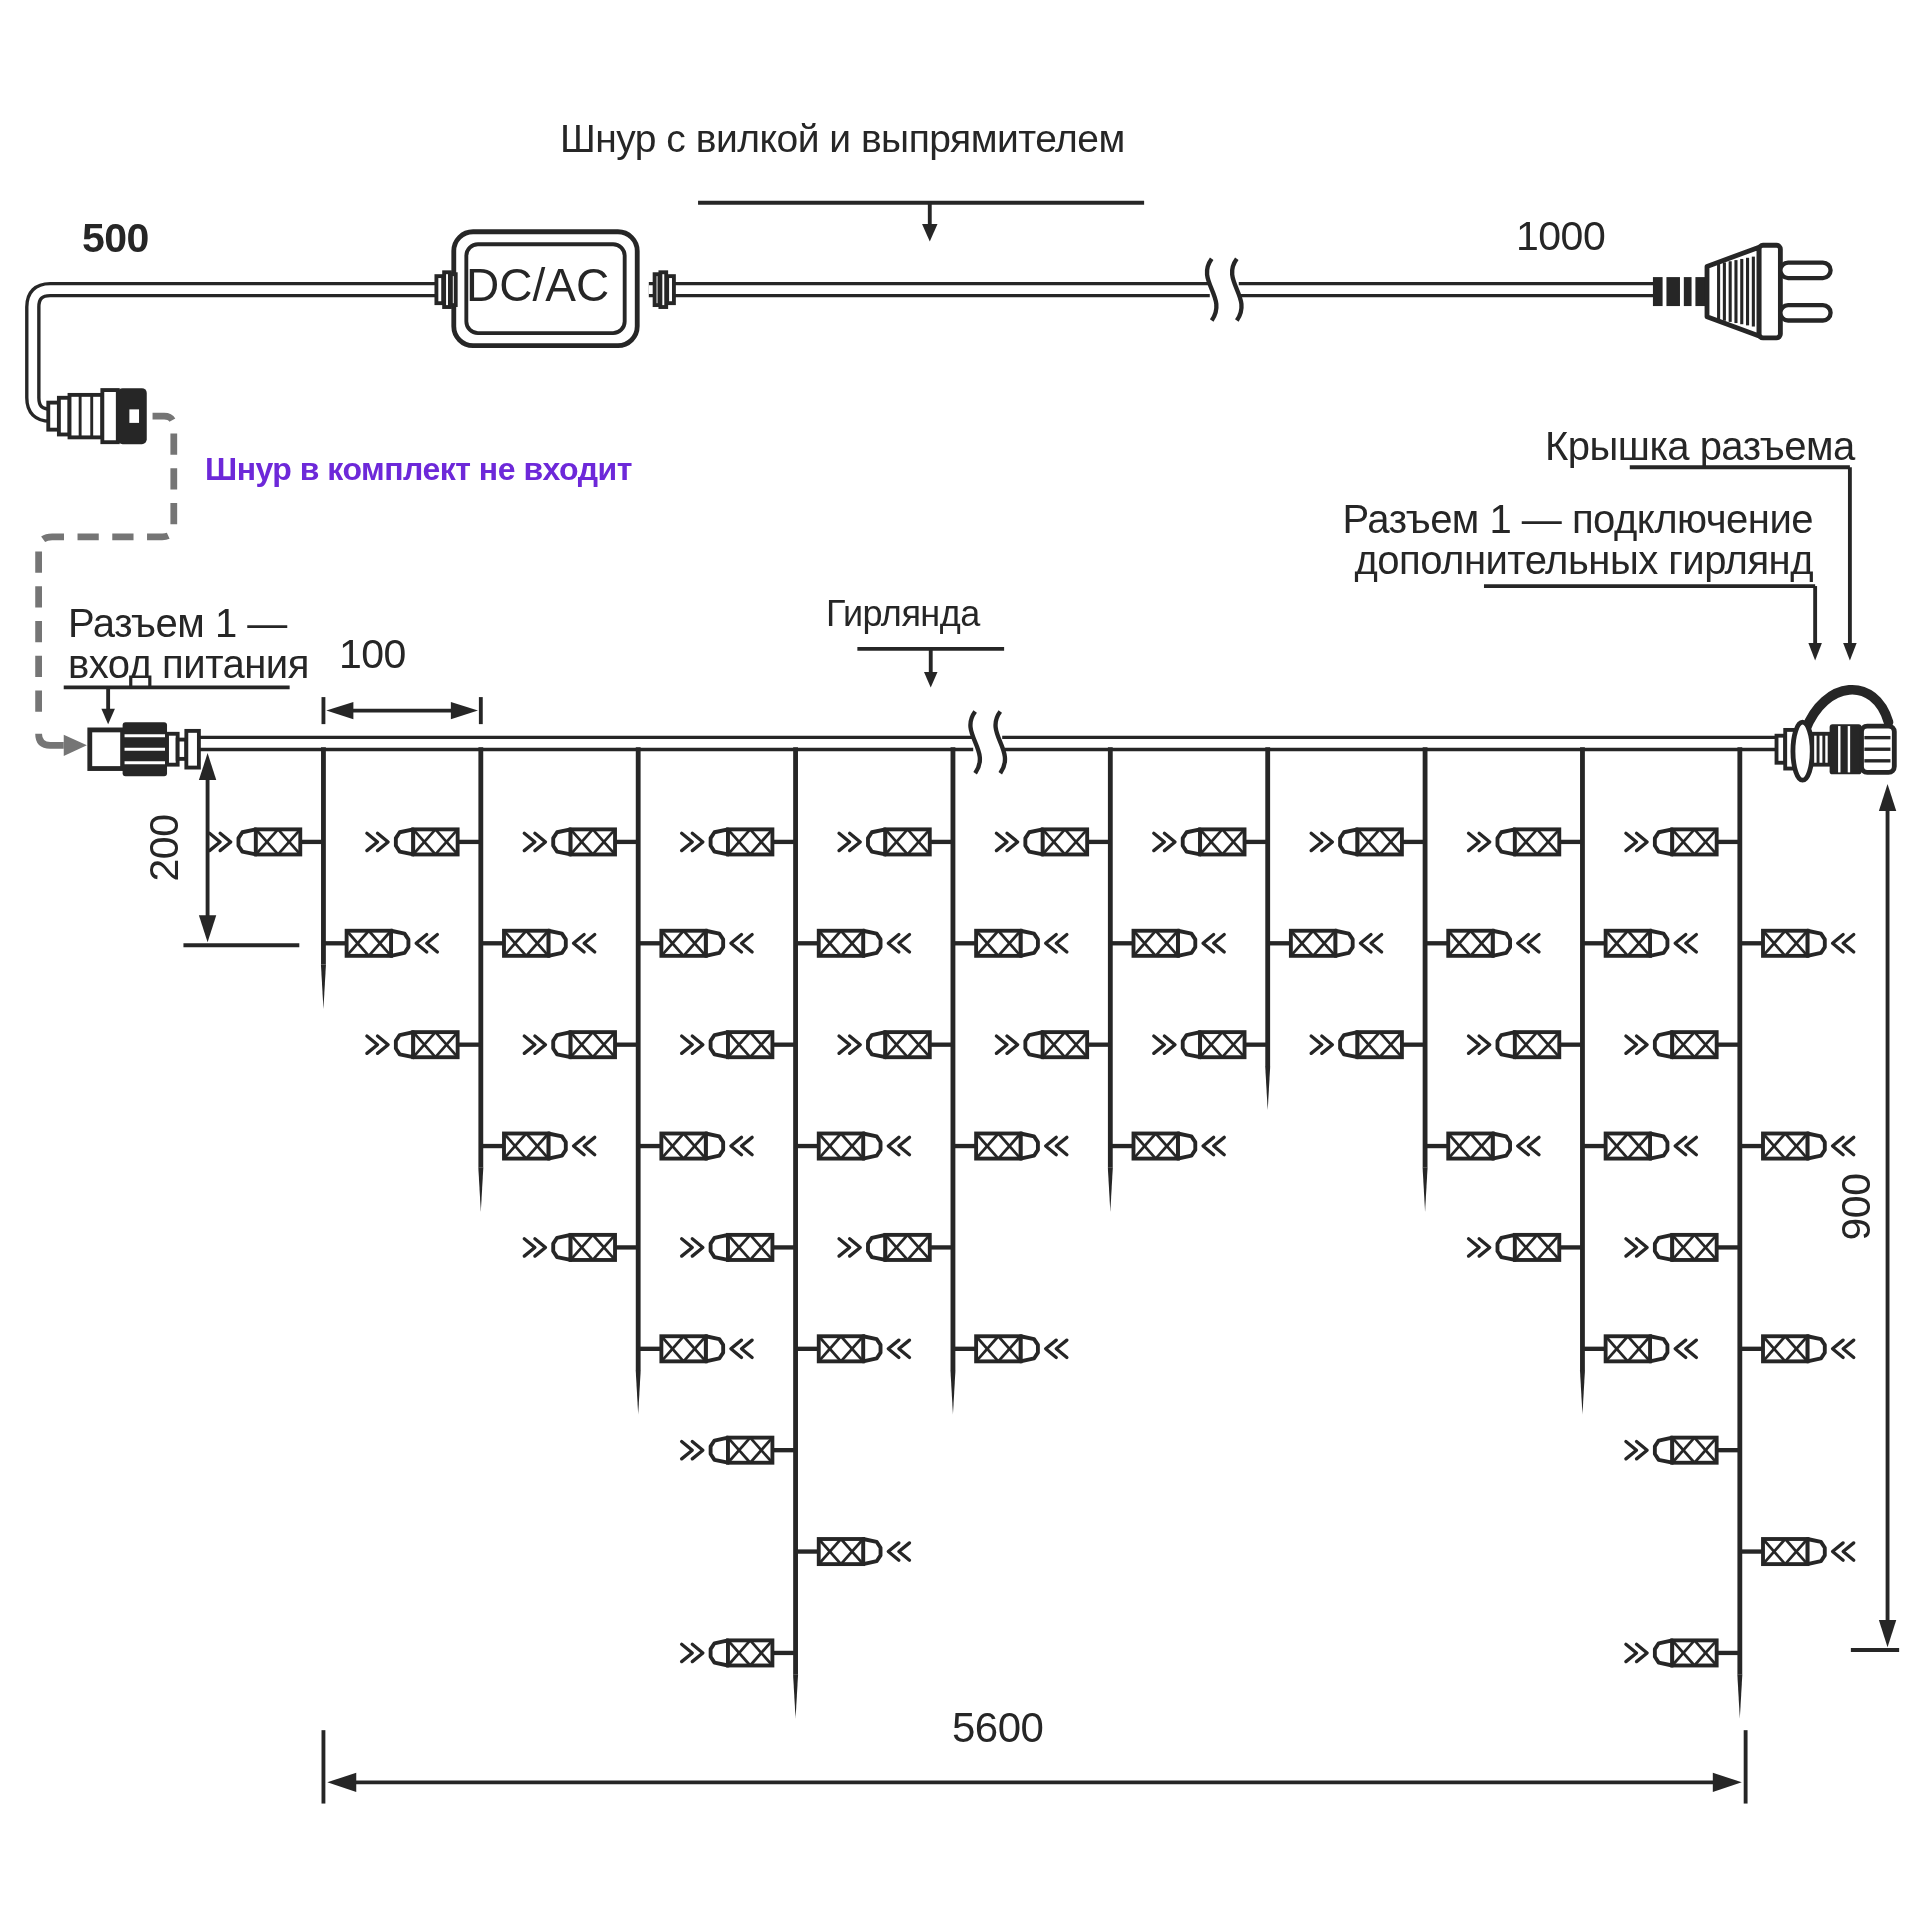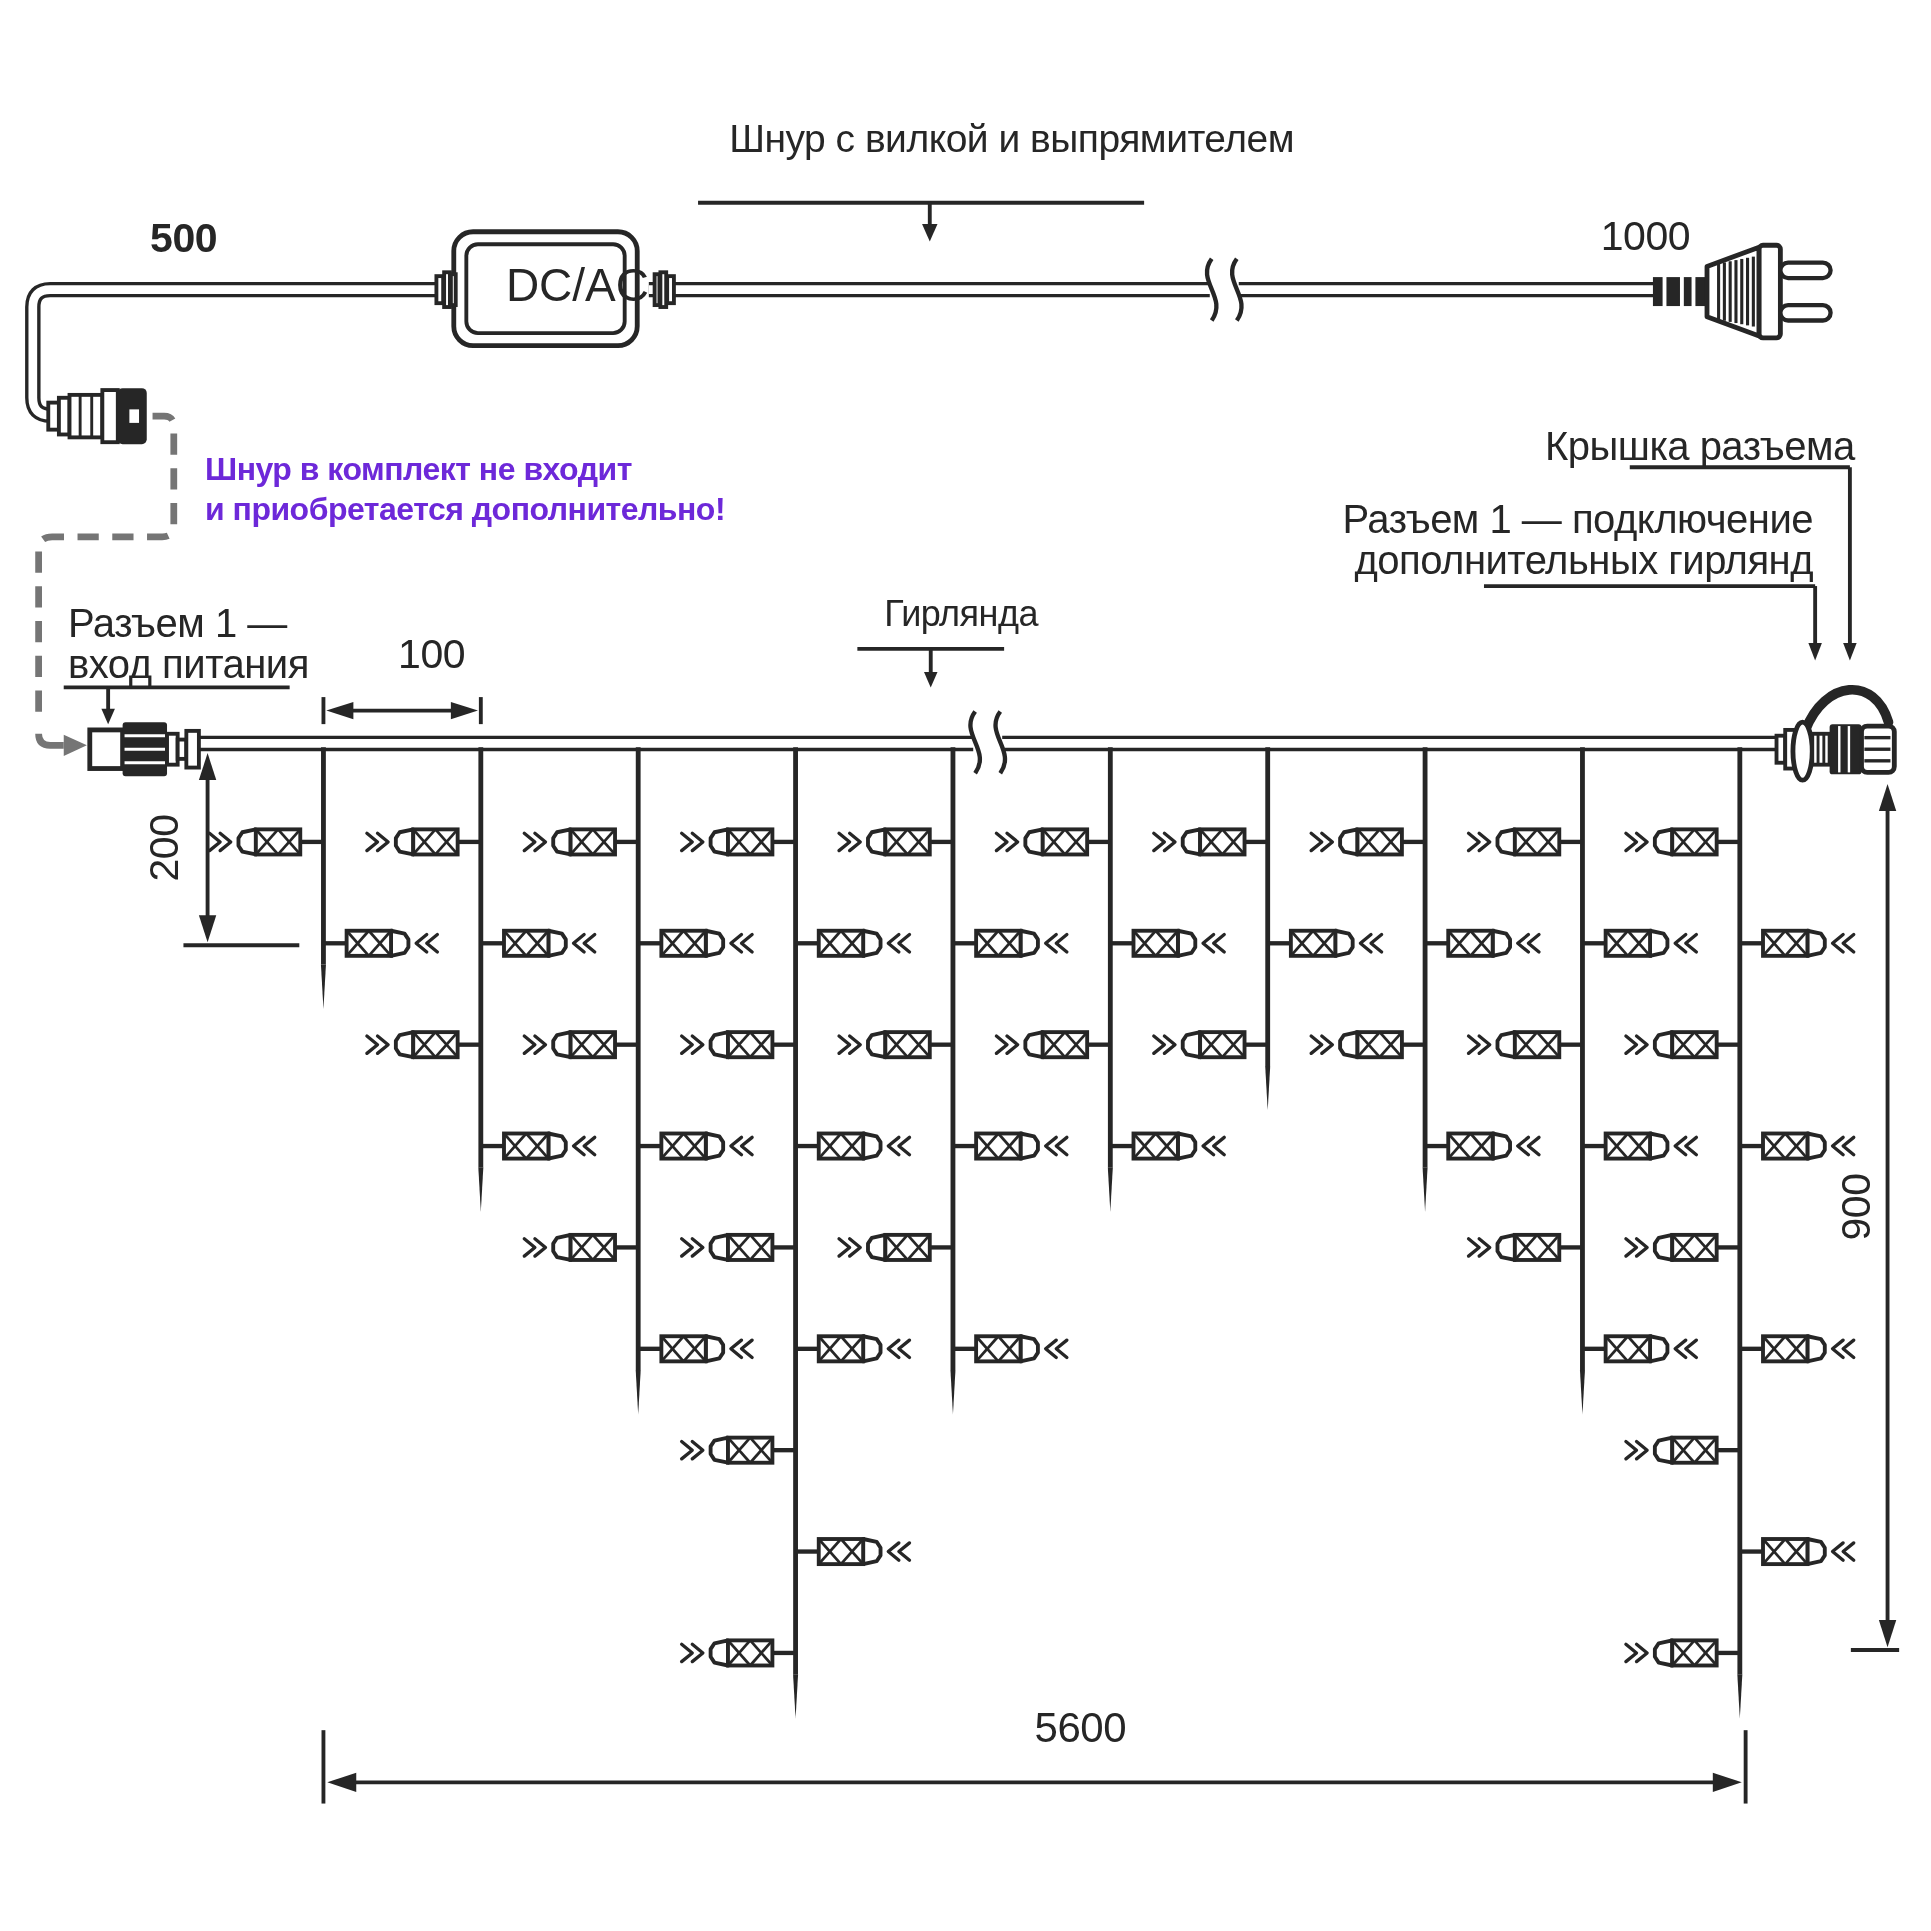--- a/index.html
+++ b/index.html
@@ -1,20 +1,20 @@
 <!DOCTYPE html>
 <html><head>
 <meta charset="utf-8">
 <style>
   html,body{margin:0;padding:0;background:#fff;}
   .canvas{position:relative;width:1931px;height:1931px;background:#fff;overflow:hidden;
           font-family:"Liberation Sans",sans-serif;color:#262626;}
   svg{position:absolute;left:0;top:0;}
   .lbl{position:absolute;white-space:nowrap;letter-spacing:-0.5px;line-height:1.08;}
-  .ctr{text-align:right;}
+  .ctr{text-align:left;}
   .rgt{text-align:right;}
   .gray{color:#6d28d9;font-weight:bold;}
   .rot{transform:translate(-50%,-50%) rotate(-90deg);transform-origin:center;}
   .t-title{font-size:39px;}
   .t-sub{font-size:28px;}
   .t-dim{font-size:41px;}
   .t-dim-lg{font-size:42px;}
   .t-note{font-size:32px;}
   .t-call{font-size:40px;}
   .t-gar{font-size:36px;}
@@ -675,21 +675,20 @@
         <polygon points="1804,1846 1774,1856 1774,1836" fill="#262626" stroke="none" stroke-width="0" stroke-linejoin="round"></polygon>
       </g>
     </svg>
 
   <div class="lbl ctr t-title" style="left:560px;top:118px;width:734px;">Шнур с вилкой и выпрямителем</div>
 
   <div class="lbl ctr t-dim" style="left:82px;top:216px;width:135px;font-weight:bold;">500</div>
   <div class="lbl ctr t-dim" style="left:1516px;top:214px;width:174px;">1000</div>
 
   <div class="lbl t-note gray" style="left:205px;top:452px;">Шнур в комплект не входит</div>
-  <div class="lbl t-note gray" style="left:205px;top:492px;">и приобретается дополнительно!</div>
 
   <div class="lbl t-call" style="left:68px;top:602px;">Разъем 1 —</div>
   <div class="lbl t-call" style="left:68px;top:643px;">вход питания</div>
 
   <div class="lbl ctr t-gar" style="left:826px;top:595px;width:212px;">Гирлянда</div>
 
   <div class="lbl rgt t-call" style="left:1545px;top:425px;width:305px;">Крышка разъема</div>
   <div class="lbl rgt t-call" style="left:1332px;top:498px;width:481px;">Разъем 1 — подключение</div>
   <div class="lbl rgt t-call" style="left:1332px;top:539px;width:481px;">дополнительных гирлянд</div>
 

